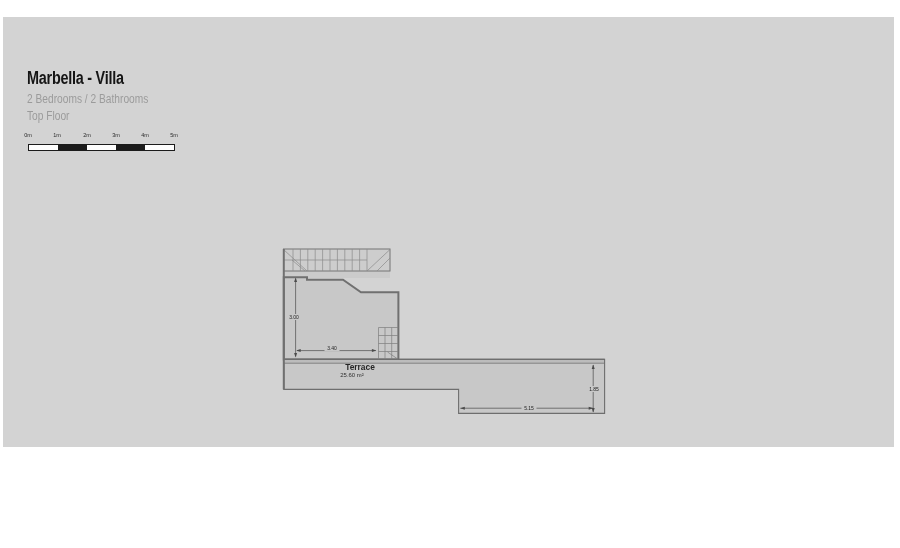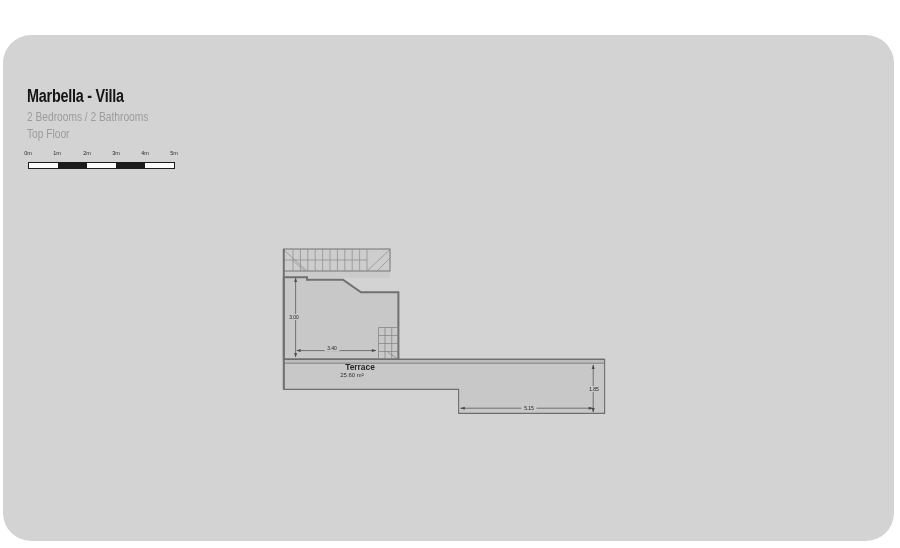--- a/index.html
+++ b/index.html
@@ -2,23 +2,22 @@
 <html><head>
 <meta charset="utf-8">
 <style>
   html,body{margin:0;padding:0;}
   body{
     width:900px;height:548px;position:relative;overflow:hidden;
     background:#ffffff;
     font-family:"Liberation Sans", sans-serif;
   }
   .canvas{
-    position:absolute;left:3px;top:35px;width:891px;height:506px;
+    position:absolute;left:3px;top:17px;width:891px;height:430px;
     background:#d3d3d3;
-    border-radius:28px;
   }
   
   .title{
     position:absolute;left:24px;top:52px;
     font-size:18px;line-height:18px;font-weight:700;color:#151515;
     letter-spacing:-0.3px;white-space:nowrap;
     transform:scaleX(0.80);transform-origin:0 0;
   }
   .subtitle,.floor{
     position:absolute;left:24px;

